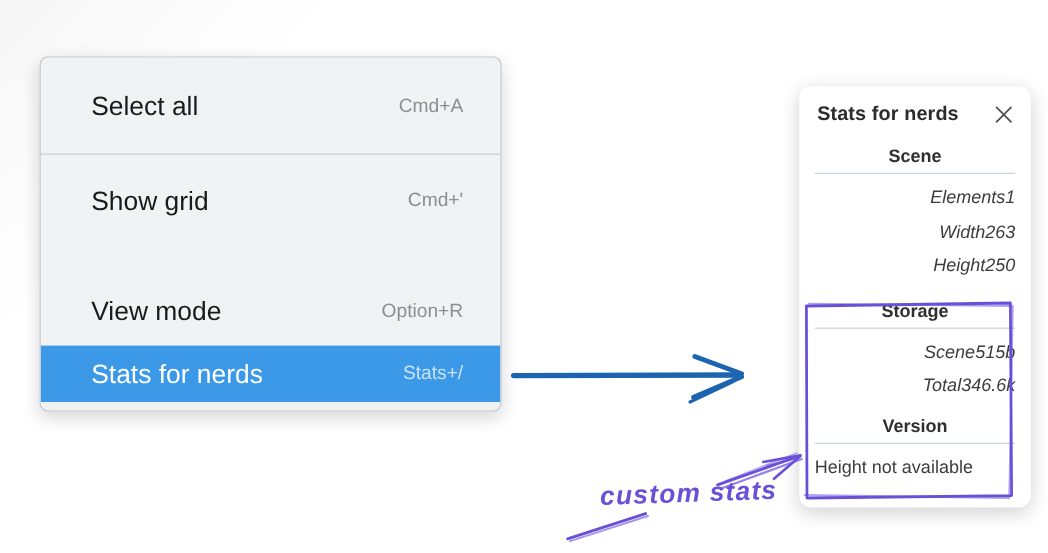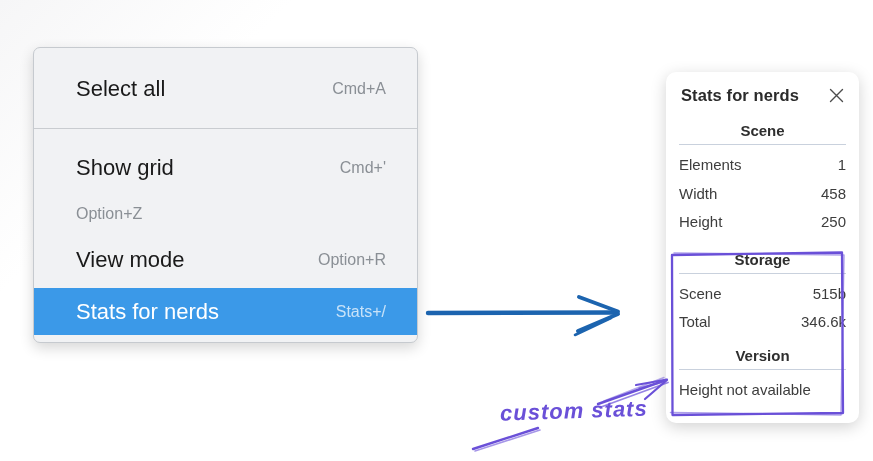--- a/index.html
+++ b/index.html
@@ -65,21 +65,21 @@
     display:flex;justify-content:space-between;align-items:center;
     margin:2px 1px 12px 2px;height:22px;
   }
   .panel-title{font-size:16.5px;font-weight:700;color:#2b2b2b;letter-spacing:.1px;}
   .close-btn{width:18px;height:18px;cursor:pointer;display:flex;align-items:center;justify-content:center;}
   .section-title{text-align:center;font-weight:700;font-size:15px;color:#2f2f2f;}
   .st-scene{margin:16px 0 5px;}
   .st-storage{margin:14px 0 5px;}
   .st-version{margin:10px 0 5px;}
   .divider{border:none;border-top:1px solid var(--divider);margin:0 0 6px;}
-  .stat-row{display:flex;justify-content:space-between;line-height:28.5px;}
+  .stat-row{display:flex;justify-content:flex-end;line-height:28.5px;font-style:italic;}
   .stat-row .val{text-align:right;}
   .panel-note{line-height:28px;}
 
   
   .sketch-rect{position:absolute;left:2px;top:177px;width:180px;height:170px;pointer-events:none;}
 
   
   .annotation-arrow{position:absolute;left:458px;top:368px;width:220px;height:92px;pointer-events:none;}
   .annotation-label{
     position:absolute;left:500px;top:398px;width:160px;
@@ -96,21 +96,20 @@
   <div class="menu-item">
     <span>Select all</span>
     <span class="shortcut">Cmd+A</span>
   </div>
   <hr class="menu-separator">
   <div class="menu-item">
     <span>Show grid</span>
     <span class="shortcut">Cmd+'</span>
   </div>
   <div class="menu-item">
-    <span class="shortcut">Option+Z</span>
   </div>
   <div class="menu-item">
     <span>View mode</span>
     <span class="shortcut">Option+R</span>
   </div>
   <div class="menu-item highlighted">
     <span>Stats for nerds</span>
     <span class="shortcut">Stats+/</span>
   </div>
 </div>
@@ -135,21 +134,21 @@
   </div>
 
   <div class="section-title st-scene">Scene</div>
   <hr class="divider">
   <div class="stat-row">
     <span>Elements</span>
     <span class="val">1</span>
   </div>
   <div class="stat-row">
     <span>Width</span>
-    <span class="val">458</span>
+    <span class="val">263</span>
   </div>
   <div class="stat-row">
     <span>Height</span>
     <span class="val">250</span>
   </div>
 
   <div class="section-title st-storage">Storage</div>
   <hr class="divider">
   <div class="stat-row">
     <span>Scene</span>

